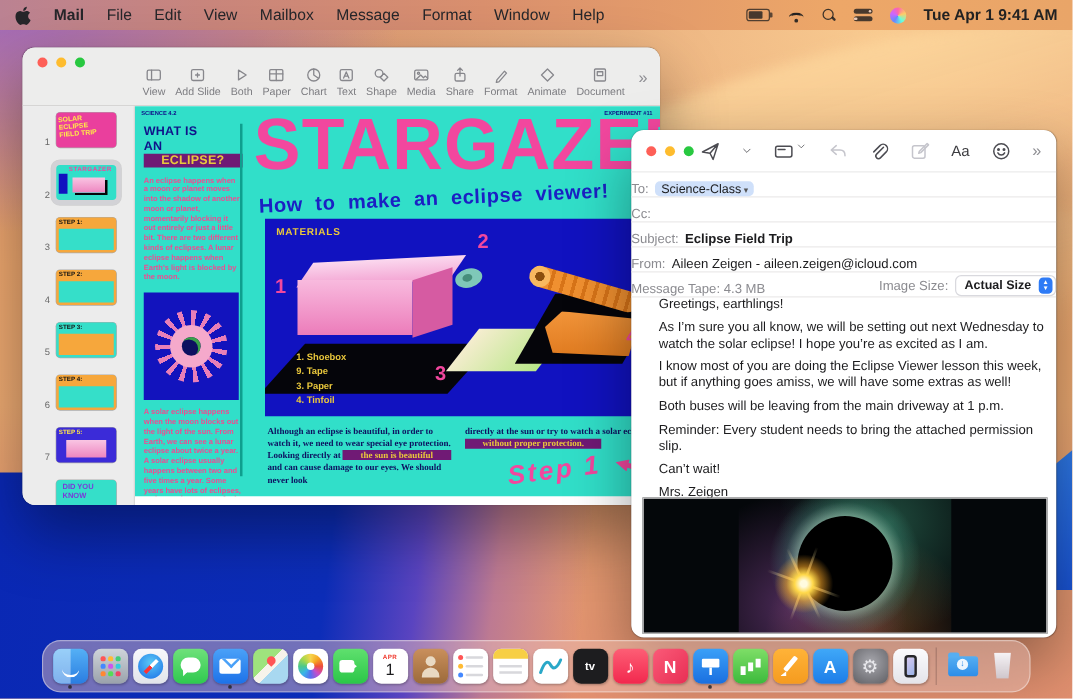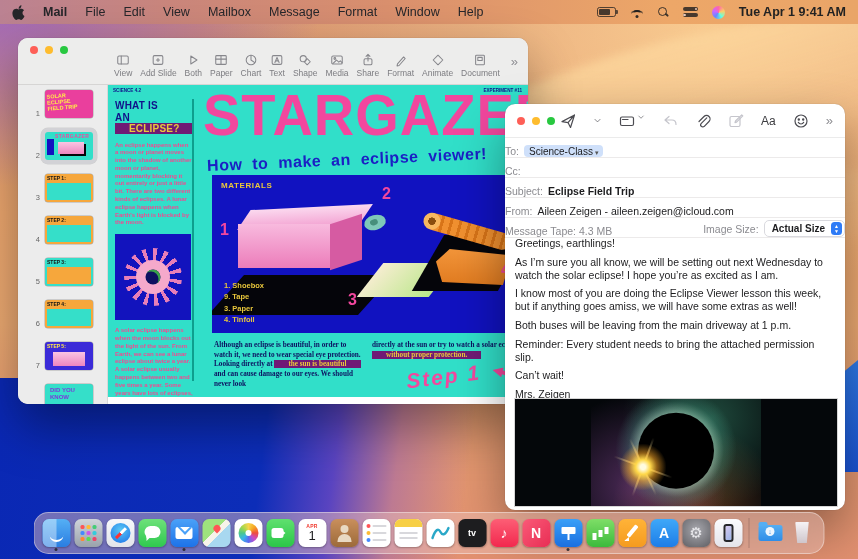--- a/index.html
+++ b/index.html
@@ -100,21 +100,21 @@
   .suncore{position:absolute;left:50%;top:50%;width:34px;height:34px;transform:translate(-50%,-50%);border-radius:50%;background:#f5a9cb}
   .sunearth{position:absolute;left:50%;top:50%;width:15px;height:15px;transform:translate(-50%,-50%);border-radius:50%;background:#0d1060;
     box-shadow:inset -2px 2px 0 #3aa04a}
   .vdiv{position:absolute;left:84px;top:14px;bottom:16px;width:1.5px;background:#0e9f8e}
   .sg-title{position:absolute;left:95px;top:-4px;font-size:56px;font-weight:800;color:#f2479e;letter-spacing:1px;
     white-space:nowrap;transform:scaleY(1.04);transform-origin:top left}
   .sg-sub{position:absolute;left:99px;top:66px;font-size:16px;font-weight:700;color:#1b20c4;
     transform:rotate(-2.5deg);letter-spacing:.5px;word-spacing:5px;white-space:nowrap}
   .matbox{position:absolute;left:104px;top:90px;width:306px;height:158px;background:#1112c0;overflow:hidden}
   .mat-h{position:absolute;left:9px;top:6px;color:#e9c73c;font-weight:800;font-size:8px;letter-spacing:.6px}
-  .mat-list{position:absolute;left:12px;bottom:7px;color:#e9c73c;font-weight:800;font-size:7.5px;line-height:1.55}
+  .mat-list{position:absolute;left:25px;bottom:7px;color:#e9c73c;font-weight:800;font-size:7.5px;line-height:1.55}
   .num{position:absolute;color:#f2479e;font-weight:800;font-size:16px}
   .shadowA{position:absolute;left:14px;top:100px;width:150px;height:40px;background:#05050a;transform:skewX(-42deg)}
   .lid{position:absolute;left:34px;top:32px;width:118px;height:20px;background:linear-gradient(#fbd9ef,#f3a3d2);transform:skewX(-36deg) rotate(-3deg)}
   .bfront{position:absolute;left:26px;top:49px;width:92px;height:44px;background:linear-gradient(180deg,#f8bade,#ec7cba)}
   .bside{position:absolute;left:118px;top:44px;width:32px;height:46px;background:#d65ba2;transform:skewY(-18deg)}
   .tape{position:absolute;left:152px;top:40px;width:22px;height:15px;background:#7fc8b8;border-radius:50%;transform:rotate(-15deg)}
   .tape::after{content:"";position:absolute;left:6px;top:4px;width:8px;height:6px;border-radius:50%;background:#468e7b}
   .paper{position:absolute;left:158px;top:88px;width:72px;height:34px;background:linear-gradient(100deg,#f6edd0,#b9e789);transform:skewX(-38deg)}
   .shadowB{position:absolute;left:216px;top:60px;width:86px;height:56px;background:#05050a;transform:skewX(-30deg)}
   .foilroll{position:absolute;left:212px;top:48px;width:88px;height:17px;border-radius:9px;transform:rotate(16deg);
@@ -146,21 +146,21 @@
   .token{background:#cfe0fa;border-radius:4px;padding:.5px 5px;font-size:10px;color:#1a1a1c}
   .token i{font-style:normal;font-size:7px;color:#555;margin-left:2px}
   .bold{font-weight:700}
   .gray{color:#8b8b90}
   .isize{margin-left:auto;display:flex;align-items:center;gap:5px}
   .dd{display:flex;align-items:center;border:1px solid #d9d9de;border-radius:5px;padding:1px 2px 1px 7px;gap:6px;background:#fff}
   .dd .val{font-weight:700;color:#1c1c1e;font-size:10px}
   .stepper{width:11px;height:13px;background:#2e7bf6;border-radius:3.5px;color:#fff;display:flex;flex-direction:column;
     align-items:center;justify-content:center;font-size:5px;line-height:1}
   .m-body{position:absolute;left:10px;right:10px;top:133px;font-size:10.5px;line-height:1.22;color:#1c1c1e}
-  .m-body p{margin:0 0 6px 0}
+  .m-body p{margin:0 0 6px 12px}
   .m-body p.tight{margin-bottom:0}
   .attach{position:absolute;left:9px;top:294px;width:322px;height:107px;background:#04070a;border:1px solid #d6d6d6;overflow:hidden}
   .corona{position:absolute;left:50%;top:50%;width:128px;height:128px;transform:translate(-50%,-53%);border-radius:50%;
     background:radial-gradient(circle,rgba(240,255,248,.95) 29%,rgba(150,230,200,.5) 40%,rgba(90,200,170,.2) 53%,transparent 67%)}
   .tint{position:absolute;left:50%;top:50%;width:170px;height:150px;transform:translate(-50%,-50%);
     background:radial-gradient(circle at 26% 72%,rgba(185,95,205,.4),transparent 55%),
                radial-gradient(circle at 72% 26%,rgba(90,220,170,.3),transparent 55%),
                radial-gradient(circle at 62% 88%,rgba(250,140,60,.35),transparent 50%)}
   .moon{position:absolute;left:50%;top:50%;width:76px;height:76px;transform:translate(-50%,-53%);border-radius:50%;background:#000;
     box-shadow:0 0 10px 1px rgba(255,240,220,.22)}

